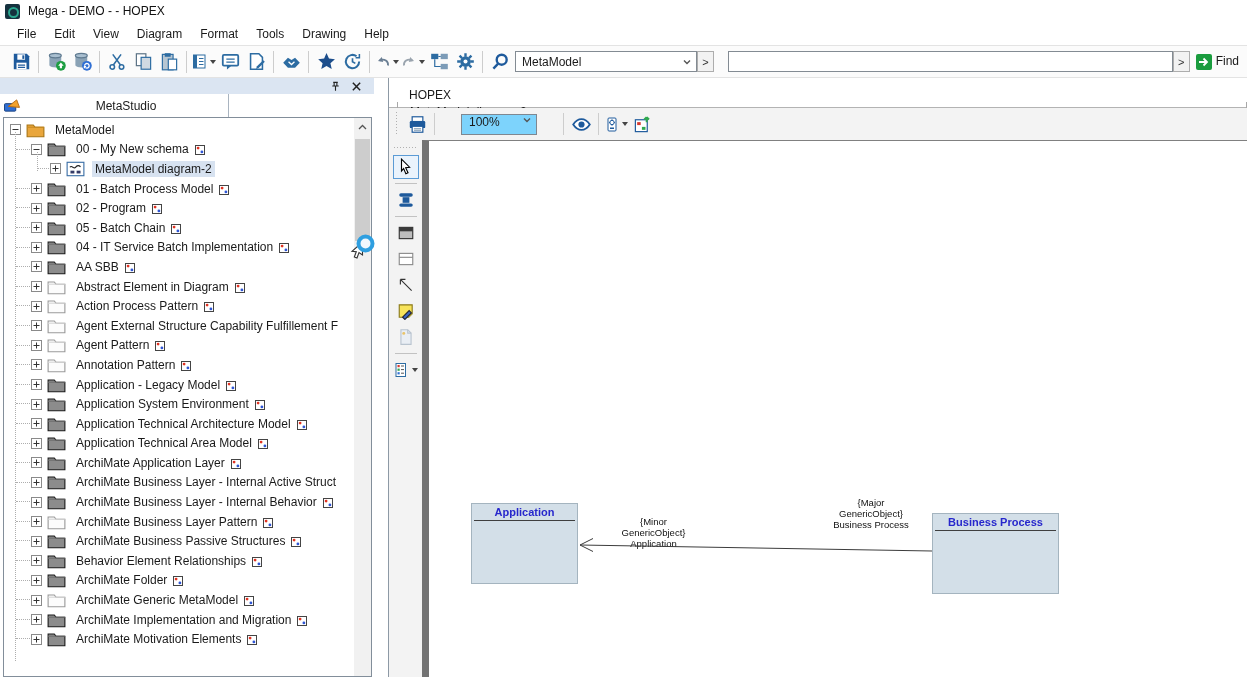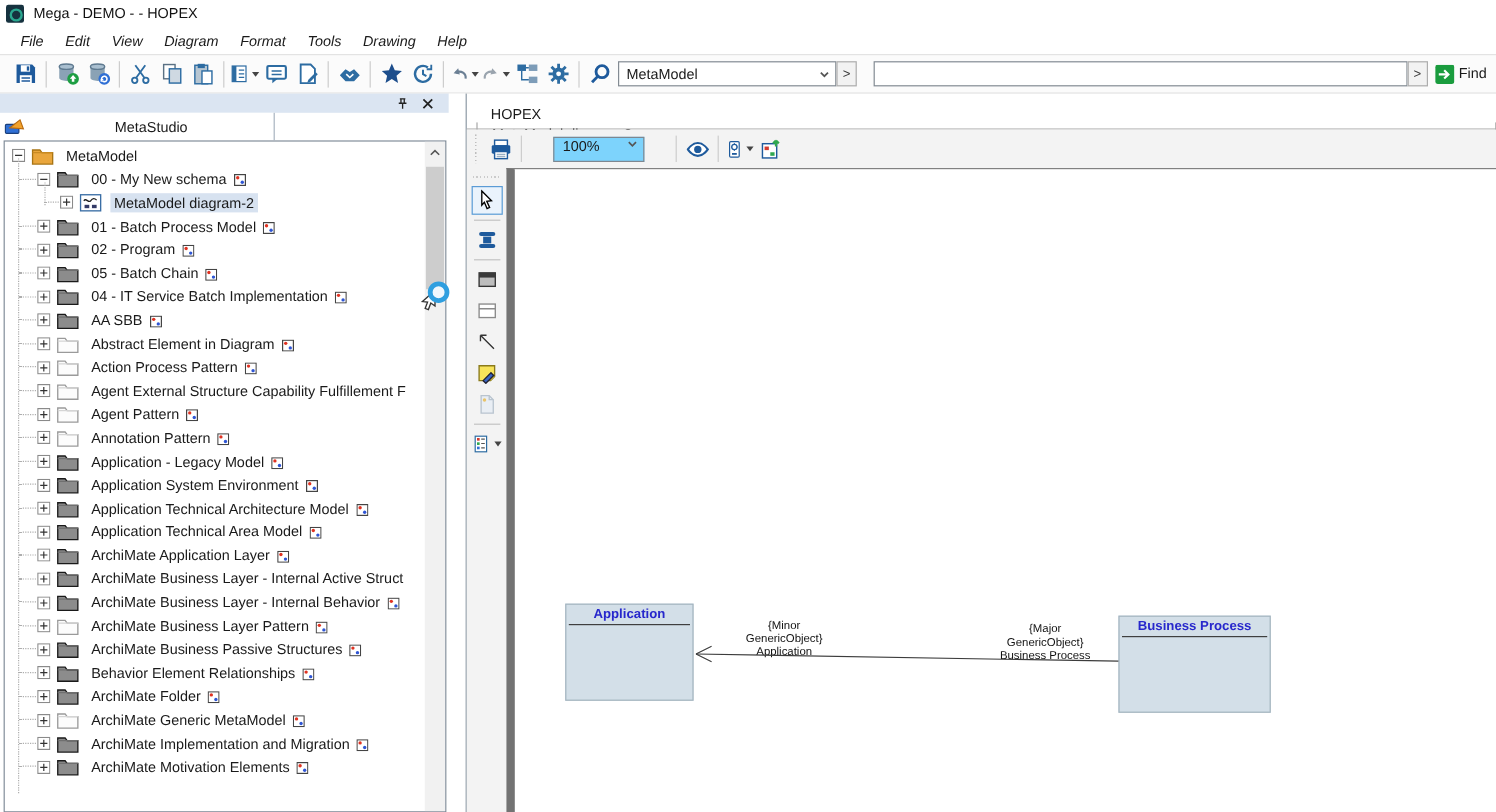--- a/index.html
+++ b/index.html
@@ -8,21 +8,21 @@
 
   
   #titlebar { height:22px; display:flex; align-items:center; padding-left:5px; background:#fff; }
   #app-icon { width:15px; height:15px; background:#16323f; border-radius:2px; position:relative; margin-right:8px; }
   #app-icon::after { content:""; position:absolute; left:3px; top:3px; width:7px; height:7px;
     border:2px solid #2aa78f; border-radius:50%; }
   #window-title { font-size:12px; color:#111; }
 
   
   #menubar { height:23px; display:flex; align-items:center; padding-left:8px; background:#fff; }
-  .menu-item { padding:3px 9px; cursor:default;font-style:italic; }
+  .menu-item { padding:3px 9px; cursor:default; }
 
   
   #toolbar { height:33px; display:flex; align-items:center; background:#fbfbfb;
     border-top:1px solid #e3e3e3; border-bottom:1px solid #e3e3e3; padding-left:8px; }
   .tb-btn { width:26px; height:26px; display:flex; align-items:center; justify-content:center;
     position:relative; border:1px solid transparent; }
   .tb-btn svg { width:19px; height:19px; }
   .tb-sep { width:1px; height:22px; background:#cdcdcd; margin:0 4px; }
   .caret { width:0; height:0; border-left:3px solid transparent; border-right:3px solid transparent;
     border-top:4px solid #444; margin-left:2px; }
@@ -101,21 +101,21 @@
 
   
   .node { position:absolute; background:#d3dfe8; border:1px solid #a4b4bf; }
   .node .ntitle { color:#2727cc; font-weight:bold; font-size:11px; text-align:center; padding-top:2px; }
   .node .nrule { height:1px; background:#3f3f3f; margin:2px 2px 0 2px; }
   #node-application { left:42px; top:362px; width:107px; height:81px; }
   #node-business { left:503px; top:372px; width:127px; height:81px; }
   #connector-svg { position:absolute; left:0; top:0; width:100%; height:100%; pointer-events:none; }
   .linklabel { position:absolute; font-size:9.5px; line-height:11px; text-align:center; color:#111; }
   #label-minor { left:172px; top:375px; width:105px; }
-  #label-major { left:386px; top:378px; width:112px; }
+  #label-major { left:386px; top:356px; width:112px; }
   .linklabel span { display:block; }
 
   
   #busy-ring { position:absolute; left:355px; top:233px; width:21px; height:21px; z-index:50; }
   #mouse-cursor { position:absolute; left:347px; top:241px; width:18px; height:20px; z-index:49; }
 </style>
 </head>
 <body>
 
 <div id="titlebar">

